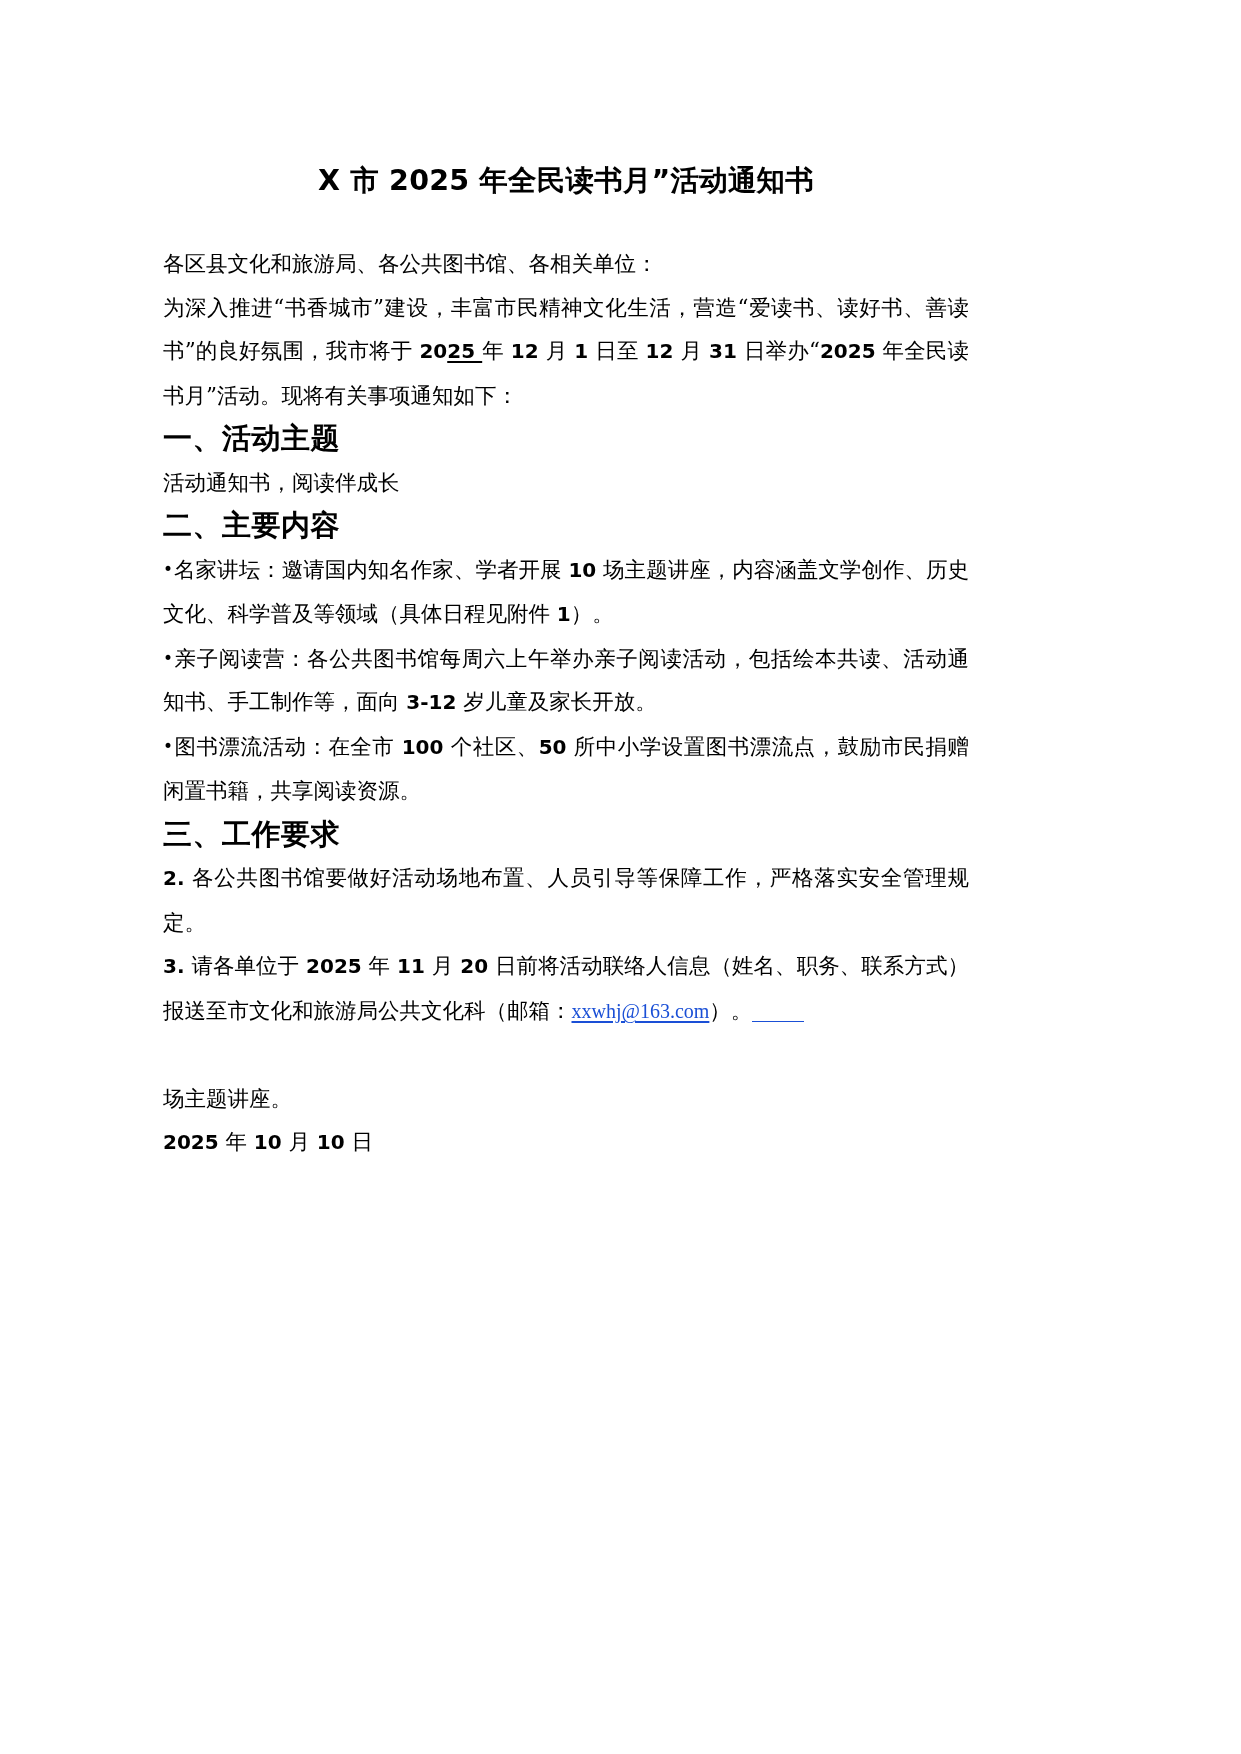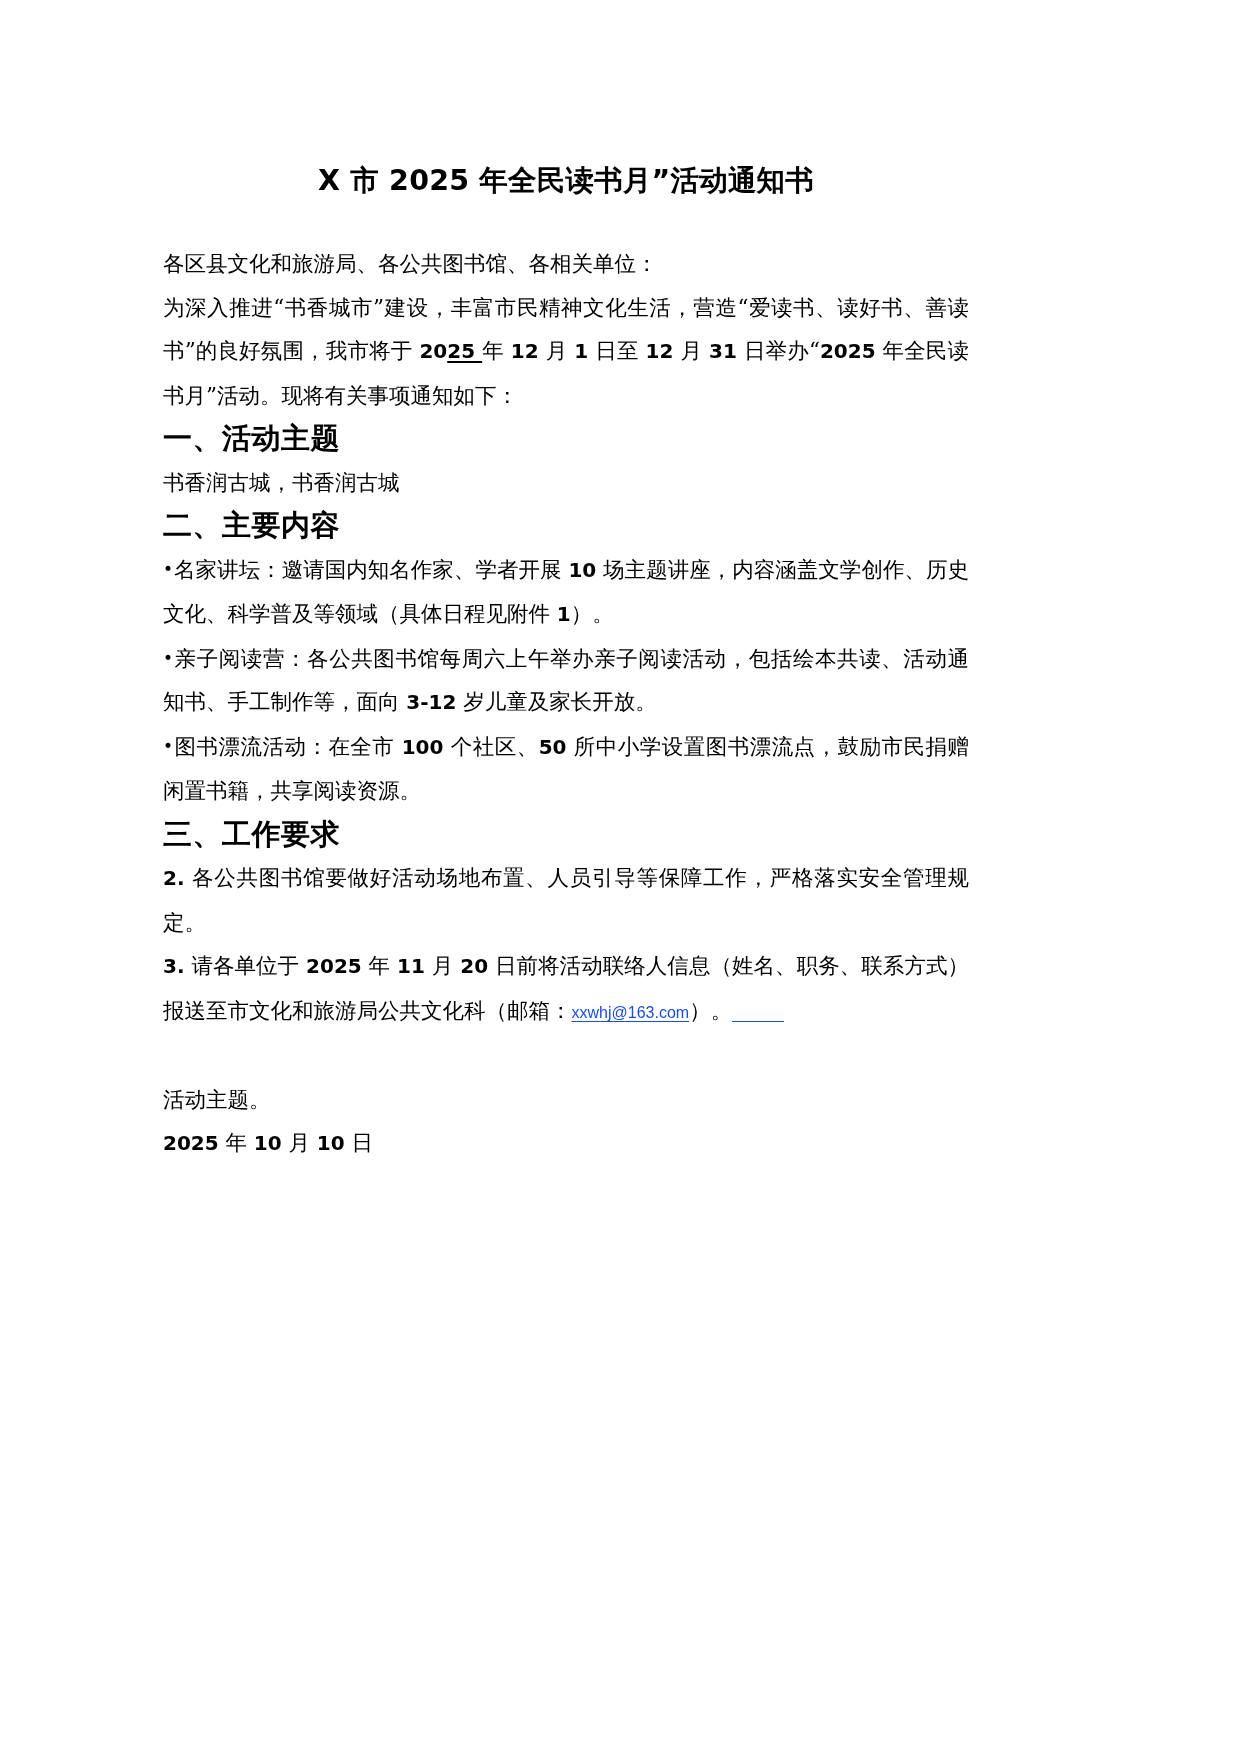--- a/index.html
+++ b/index.html
@@ -82,22 +82,22 @@
   .bullet::before {
     content: "\2022";
     font-family: "DejaVu Sans", "Liberation Sans", sans-serif;
     font-size: 17px;
     vertical-align: 2px;
     margin-right: 1px;
   }
 
   
   .maillink {
-    font-family: Liberation Sans, sans-serif;
-    font-size: 16px;
+    font-family: Liberation Serif, serif;
+    font-size: 20px;
     color: #1a4fd6;
     text-decoration: underline;
     text-underline-offset: 3px;
   }
   .trail-underline {
     display: inline-block;
     width: 52px;
     border-bottom: 1.6px solid #1a4fd6;
     vertical-align: -4px;
   }
@@ -110,39 +110,39 @@
 <div class="page">
   <div class="content">
 
     <h1 class="doc-title">X 市 2025 年全民读书月”活动通知书</h1>
 
     <p class="p first-body">各区县文化和旅游局、各公共图书馆、各相关单位：</p>
 
     <p class="p"><span>为深入推进“书香城市”建设，丰富市民精神文化生活，营造“爱读书、读好书、善读书”的良好氛围，我市将于 </span><span class="num-u">20</span><span class="num-u u-part">25 </span><span>年 </span><span class="num">12</span><span> 月 </span><span class="num">1</span><span> 日至 </span><span class="num">12</span><span> 月 </span><span class="num">31</span><span> 日举办“</span><span class="num">2025</span><span> 年全民读书月”活动。现将有关事项通知如下：</span></p>
 
     <h2 class="h2">一、活动主题</h2>
-    <p class="p">书香润古城，书香润古城</p>
+    <p class="p">活动通知书，阅读伴成长</p>
 
     <h2 class="h2">二、主要内容</h2>
 
     <p class="p bullet"><span>名家讲坛：邀请国内知名作家、学者开展 </span><span class="num">10</span><span> 场主题讲座，内容涵盖文学创作、历史文化、科学普及等领域（具体日程见附件 </span><span class="num">1</span><span>）。</span></p>
 
     <p class="p bullet"><span>亲子阅读营：各公共图书馆每周六上午举办亲子阅读活动，包括绘本共读、活动通知书、手工制作等，面向 </span><span class="num">3-12</span><span> 岁儿童及家长开放。</span></p>
 
     <p class="p bullet"><span>图书漂流活动：在全市 </span><span class="num">100</span><span> 个社区、</span><span class="num">50</span><span> 所中小学设置图书漂流点，鼓励市民捐赠闲置书籍，共享阅读资源。</span></p>
 
     <h2 class="h2">三、工作要求</h2>
 
 
     <p class="p"><span class="num">2.</span><span> 各公共图书馆要做好活动场地布置、人员引导等保障工作，严格落实安全管理规定。</span></p>
 
     <p class="p"><span class="num">3.</span><span> 请各单位于 </span><span class="num">2025</span><span> 年 </span><span class="num">11</span><span> 月 </span><span class="num">20</span><span> 日前将活动联络人信息（姓名、职务、联系方式）报送至市文化和旅游局公共文化科（邮箱：</span><a class="maillink" href="#">xxwhj@163.com</a><span>）。</span><span class="trail-underline"></span></p>
 
     <div class="spacer-line"></div>
 
-    <p class="p">活动主题。</p>
+    <p class="p">场主题讲座。</p>
 
 
 
     <p class="p"><span class="num">2025</span><span> 年 </span><span class="num">10</span><span> 月 </span><span class="num">10</span><span> 日</span></p>
 
   </div>
 </div>
 
 </body></html>

